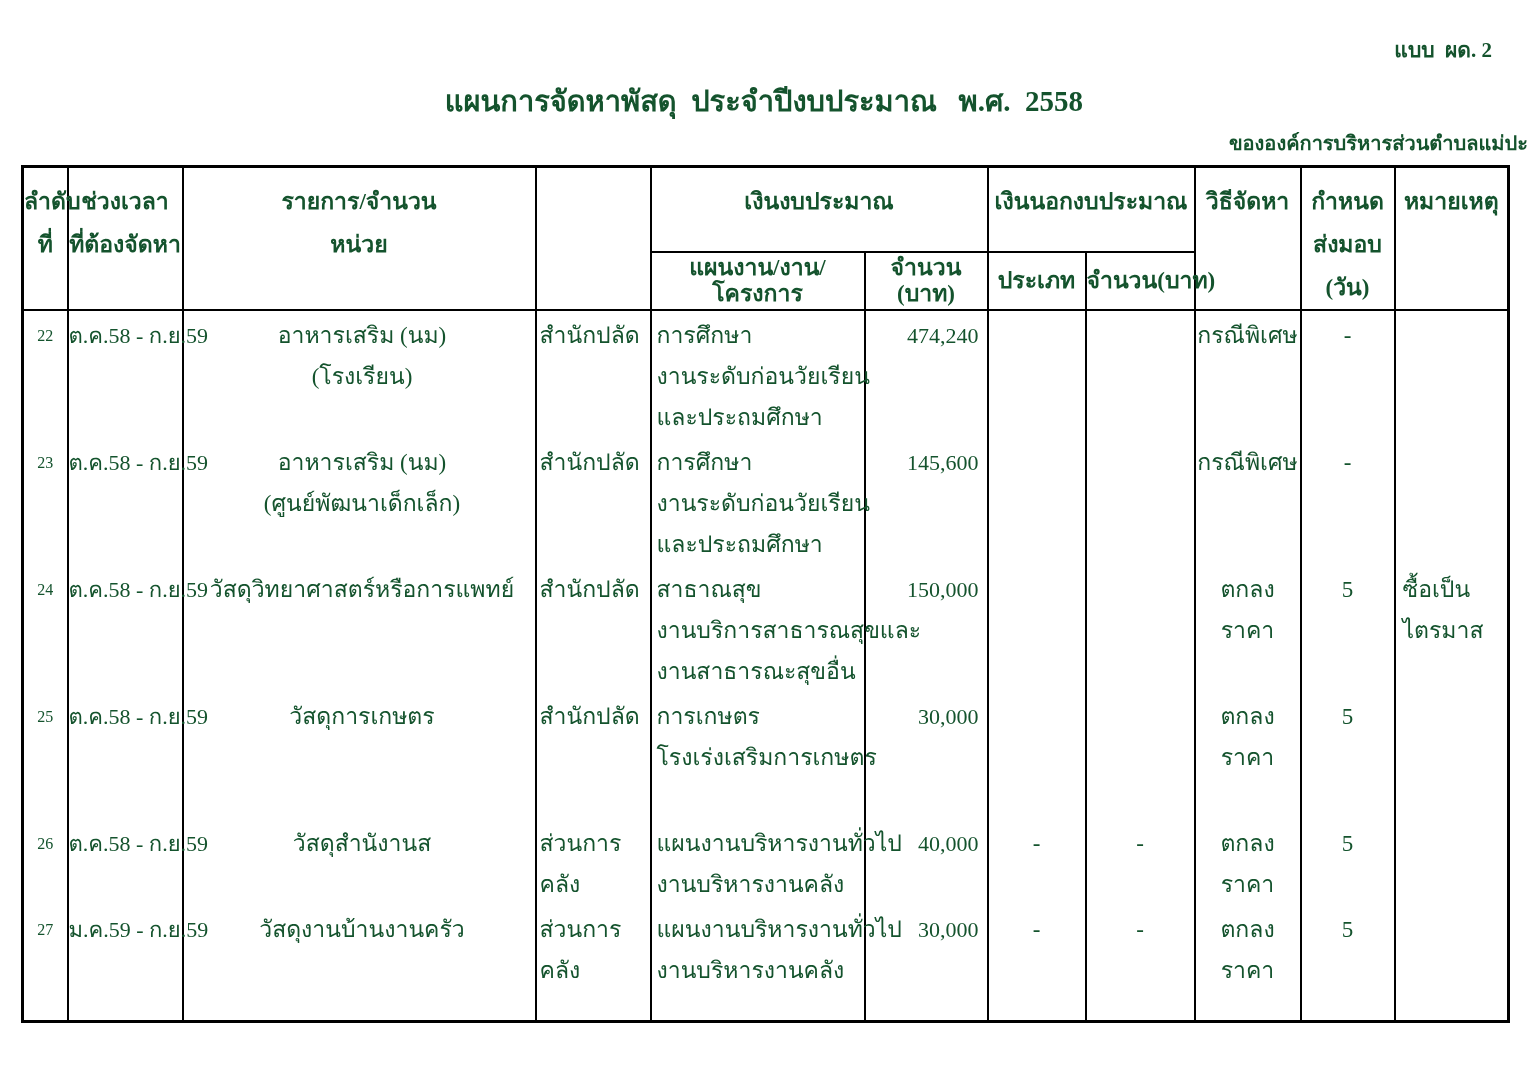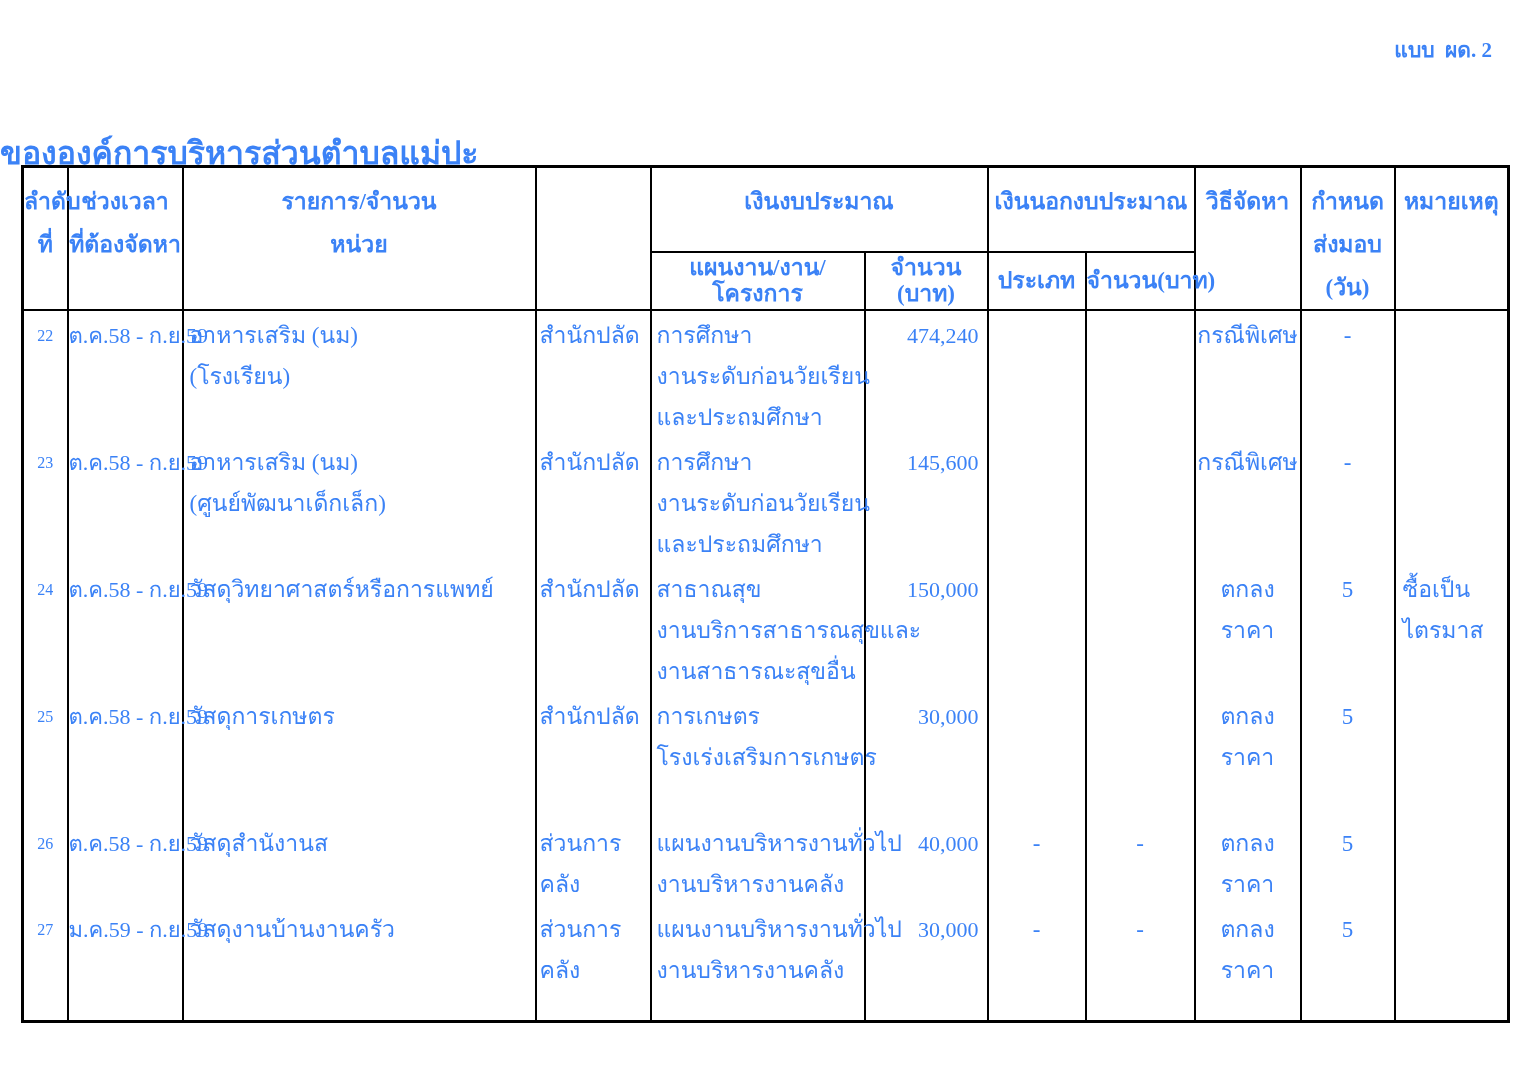--- a/index.html
+++ b/index.html
@@ -1,33 +1,33 @@
 <!DOCTYPE html>
 <html><head>
 <meta charset="utf-8">
 <style>
   * { margin:0; padding:0; box-sizing:border-box; }
   html,body { background:#ddd; }
   .page {
     position:relative; width:1528px; height:1080px; margin:0 auto;
-    background:#ffffff; color:#3b82f6;
+    background:#ffffff; color:#14532d;
     font-family:"Liberation Serif","DejaVu Serif",serif;
     overflow:hidden;
   }
   .form-code {
     position:absolute; top:33px; right:36px;
     font-size:21px; font-weight:bold; white-space:pre;
   }
   .doc-title {
     position:absolute; top:78px; left:0; width:100%;
     text-align:center; font-size:29px; font-weight:bold; white-space:pre;
   }
   .doc-subtitle {
     position:absolute; top:127px; left:0; width:100%;
-    text-align:left; font-size:32px; font-weight:bold; white-space:pre;
+    text-align:right; font-size:20px; font-weight:bold; white-space:pre;
   }
   table.plan {
     position:absolute; left:21px; top:165px; width:1486px;
     border-collapse:collapse; table-layout:fixed;
     border:3px solid #000;
   }
   th, td { border:2px solid #000; }
   thead th { font-weight:bold; font-size:23px; text-align:center; background:#fff; }
   tr.h1 th { height:80px; vertical-align:top; padding-top:12px; }
   tr.h2 th { height:45px; vertical-align:middle; line-height:26px; }
@@ -39,33 +39,34 @@
   }
   .ln { height:41px; line-height:41px; white-space:nowrap; }
   tr.r0 td { height:122px; }
   tr.r1 td { height:122px; }
   tr.r2 td { height:125px; }
   tr.r3 td { height:122px; }
   tr.r4 td { height:81px;  }
   tr.r5 td { height:116px;margin-left:41px; }
   .c-no     { text-align:center; font-size:16px; }
   .c-period { text-align:center; font-size:22px; white-space:nowrap; }
-  .c-item   { padding-left:6px; }
+  .c-item   { padding-left:6px;text-align:center; }
   .c-dept   { padding-left:3px; }
   .c-plan   { padding-left:5px; }
   .c-amt    { text-align:right; padding-right:8px; font-size:22px; }
   .c-type, .c-namt, .c-method, .c-days { text-align:center; }
   .c-remark { padding-left:7px; }
 </style>
 </head>
 <body>
 
 <div class="page">
 
   <div class="form-code">แบบ  ผด. 2</div>
+  <div class="doc-title">แผนการจัดหาพัสดุ  ประจำปีงบประมาณ   พ.ศ.  2558</div>
   <div class="doc-subtitle">ขององค์การบริหารส่วนตำบลแม่ปะ</div>
 
   <table class="plan">
     <colgroup>
       <col style="width:45px">
         <col style="width:115px">
         <col style="width:353px">
       <col style="width:115px">
         <col style="width:214px">
         <col style="width:123px">

